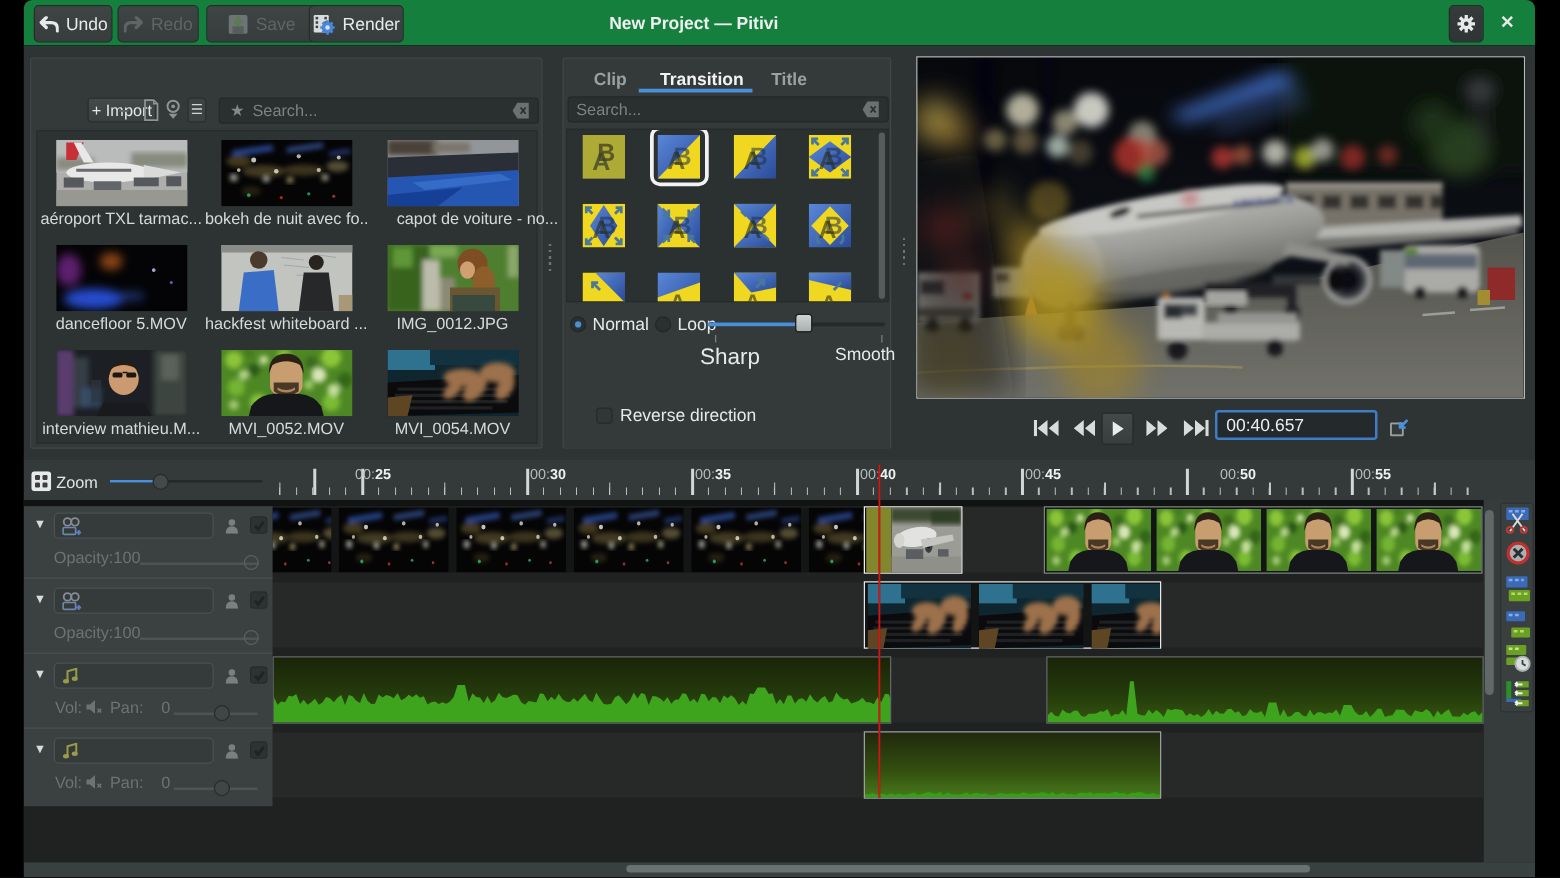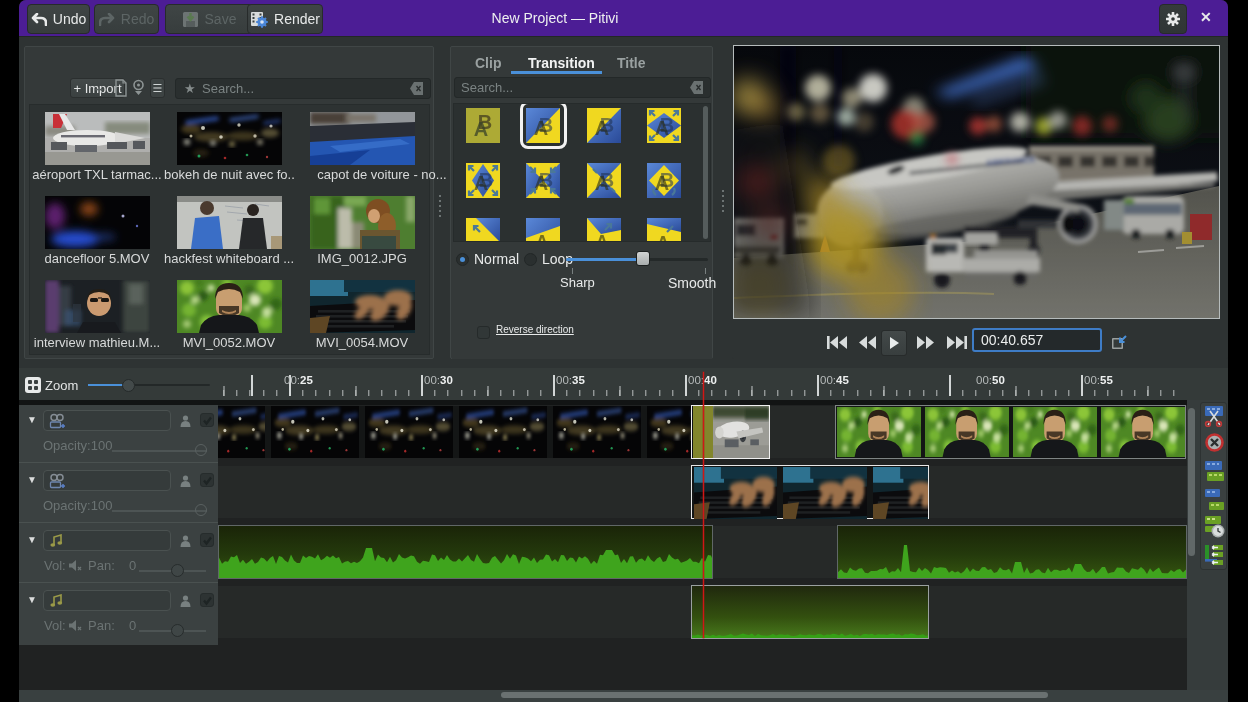--- a/index.html
+++ b/index.html
@@ -3,24 +3,24 @@
 <meta charset="utf-8">
 <style>
 * { margin:0; padding:0; box-sizing:border-box; }
 html,body { background:#000; }
 body { font-family:"Liberation Sans", sans-serif; }
 #stage { position:relative; width:1248px; height:702px; background:#000; overflow:hidden; }
 #win { position:absolute; left:19px; top:0; width:1209px; height:702px; background:#2e3333; overflow:hidden; border-radius:7px 7px 0 0; }
 .abs { position:absolute; }
 
 
-#topbar { position:absolute; left:0; top:0; width:1209px; height:37px; background:#4c1d95; border-bottom:1px solid #232726; }
+#topbar { position:absolute; left:0; top:0; width:1209px; height:37px; background:#15803d; border-bottom:1px solid #232726; }
 .tbtn { position:absolute; top:4px; height:30px; background:linear-gradient(#3f4545,#373d3d); border:1px solid #272b2b; border-radius:4px; color:#e8eaea; font-size:14px; display:flex; align-items:center; justify-content:center; gap:6px; }
 .tbtn.dis { color:#5d6565; }
-#title { position:absolute; top:10px; left:0; width:1072px; text-align:center; color:#eef0f0; font-size:14px; font-weight:normal; }
+#title { position:absolute; top:10px; left:0; width:1072px; text-align:center; color:#eef0f0; font-size:14px; font-weight:bold; }
 
 
 .panel { position:absolute; top:46px; height:313px; background:#343939; border:1px solid #404646; border-radius:2px; }
 .tabs { position:absolute; top:0; left:0; right:0; height:31px; }
 .tab { position:absolute; top:8px; font-size:14px; font-weight:bold; color:#9aa1a1; }
 .tab.active { color:#f2f3f3; }
 .tabline { position:absolute; height:3px; background:#4a90d9; }
 .search { position:absolute; height:21px; background:#2a2f2f; border:1px solid #232828; border-radius:3px; color:#7b8383; font-size:13px; }
 .ph { position:absolute; top:2px; left:26px; }
 .clearx { position:absolute; right:6px; top:3px; width:14px; height:13px; }
@@ -542,24 +542,24 @@
       <div class="abs" style="left:4px;top:11px;width:13px;height:13px;border-radius:7px;background:#2a2f2f;border:1px solid #222727;"></div>
       <div class="abs" style="left:8px;top:15px;width:5px;height:5px;border-radius:3px;background:#4a90d9;"></div>
       <div class="abs" style="left:22px;top:9px;color:#e8eaea;font-size:14px;">Normal</div>
       <div class="abs" style="left:72px;top:11px;width:13px;height:13px;border-radius:7px;background:#2a2f2f;border:1px solid #222727;"></div>
       <div class="abs" style="left:90px;top:9px;color:#e8eaea;font-size:14px;">Loop</div>
       <div class="abs" style="left:114px;top:16px;width:142px;height:3px;background:#242929;border-radius:2px;"></div>
       <div class="abs" style="left:114px;top:16px;width:77px;height:3px;background:#4a90d9;border-radius:2px;"></div>
       <div class="abs" style="left:184px;top:9px;width:14px;height:15px;background:linear-gradient(#d0d3d3,#a9aeae);border:1px solid #1c2020;border-radius:3px;"></div>
       <div class="abs" style="left:120px;top:26px;width:1px;height:6px;background:#787f7f;"></div>
       <div class="abs" style="left:253px;top:26px;width:1px;height:6px;background:#787f7f;"></div>
-      <div class="abs" style="left:108px;top:33px;color:#e8eaea;font-size:13px;">Sharp</div>
+      <div class="abs" style="left:108px;top:33px;color:#e8eaea;font-size:18px;">Sharp</div>
       <div class="abs" style="left:216px;top:33px;color:#e8eaea;font-size:14px;">Smooth</div>
       <div class="abs" style="left:25px;top:84px;width:13px;height:13px;background:#313737;border:1px solid #252a2a;border-radius:3px;"></div>
-      <div class="abs" style="left:44px;top:82px;color:#e8eaea;font-size:10px;text-decoration:underline;">Reverse direction</div>
+      <div class="abs" style="left:44px;top:82px;color:#e8eaea;font-size:14px;">Reverse direction</div>
     </div>
   </div>
 
   <div id="prevwrap" class="panel">
     <div id="prevbox">
       <svg width="485" height="272" viewBox="0 0 485 272">
         <defs>
           <linearGradient id="skyg" x1="0" y1="0" x2="0" y2="1">
             <stop offset="0" stop-color="#07090d"></stop>
                 <stop offset=".6" stop-color="#0e1218"></stop>

